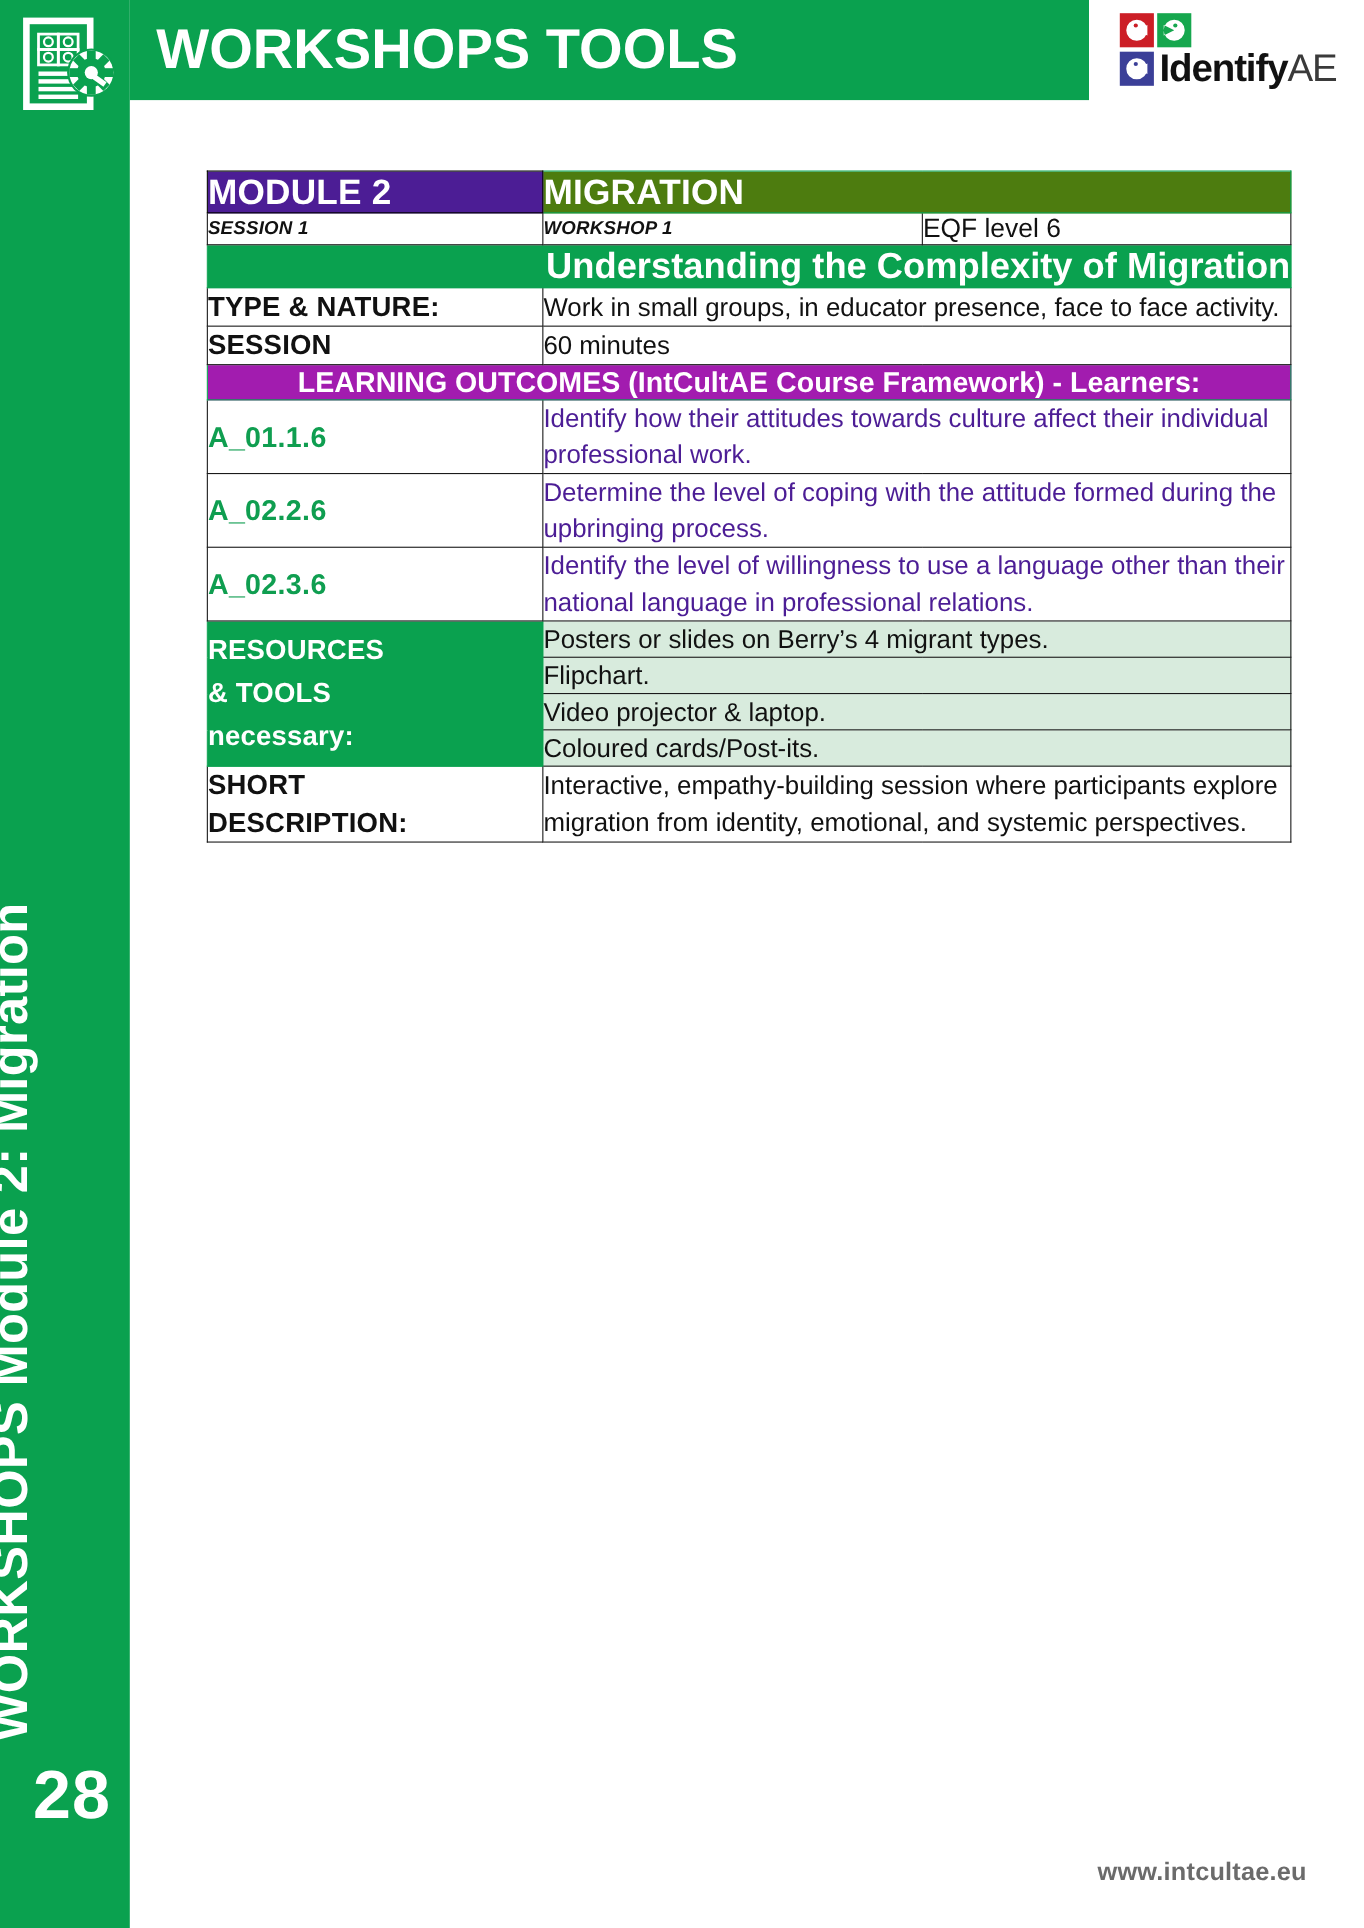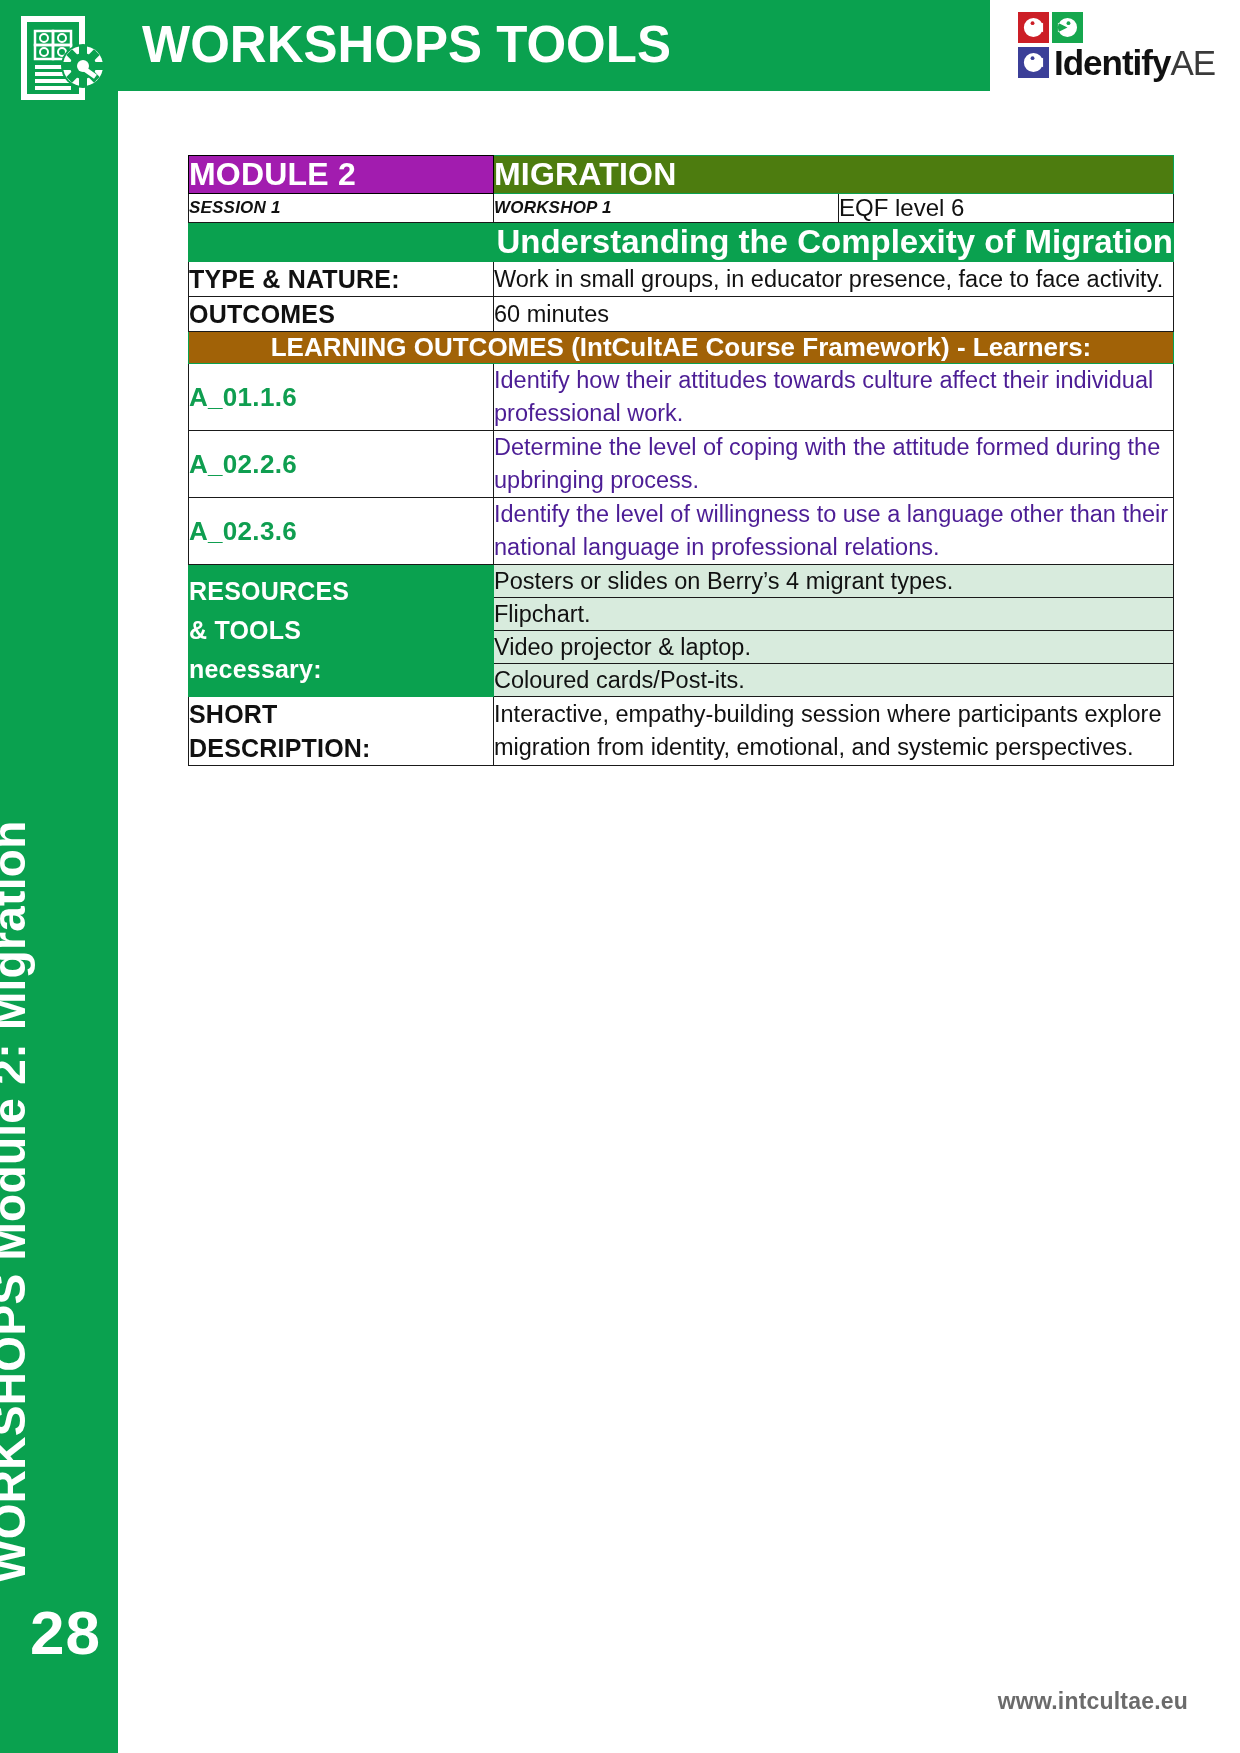--- a/index.html
+++ b/index.html
@@ -146,21 +146,21 @@
     vertical-align: middle;
     padding: 0;
   }
 
   .c-label { width: 305px; }
   .c-mid   { width: 345px; }
   .c-right { width: 335px; }
 
   
   .module-cell {
-    background: #a21caf;
+    background: #4c1d95;
     color: #ffffff;
     font-size: 32px;
     font-weight: bold;
     padding: 16px 14px 18px 14px;
     letter-spacing: 0.2px;
     border-color: #000000 !important;
   }
   .migration-cell {
     background: #4d7c0f;
     color: #ffffff;
@@ -207,21 +207,21 @@
   }
   .body-text {
     font-size: 23.5px;
     color: #111111;
     padding: 18px 16px;
     line-height: 33px;
   }
 
   
   .lo-band {
-    background: #a16207;
+    background: #a21caf;
     color: #ffffff;
     font-size: 26px;
     font-weight: bold;
     text-align: center;
     padding: 16px 10px 18px 10px;
     border-color: #0aa14f !important;
   }
 
   .lo-code {
     font-size: 26px;
@@ -360,21 +360,21 @@
         <td class="plain-val">EQF level 6</td>
       </tr>
       <tr>
         <td class="title-band" colspan="3">Understanding the Complexity of Migration</td>
       </tr>
       <tr>
         <td class="body-label">TYPE &amp; NATURE:</td>
         <td class="body-text" colspan="2">Work in small groups, in educator presence, face to face activity.</td>
       </tr>
       <tr>
-        <td class="body-label">OUTCOMES</td>
+        <td class="body-label">SESSION</td>
         <td class="body-text" colspan="2">60 minutes</td>
       </tr>
       <tr>
         <td class="lo-band" colspan="3">LEARNING OUTCOMES (IntCultAE Course Framework) - Learners:</td>
       </tr>
       <tr>
         <td class="lo-code">A_01.1.6</td>
         <td class="lo-text" colspan="2">Identify how their attitudes towards culture affect their individual professional work.</td>
       </tr>
       <tr>

